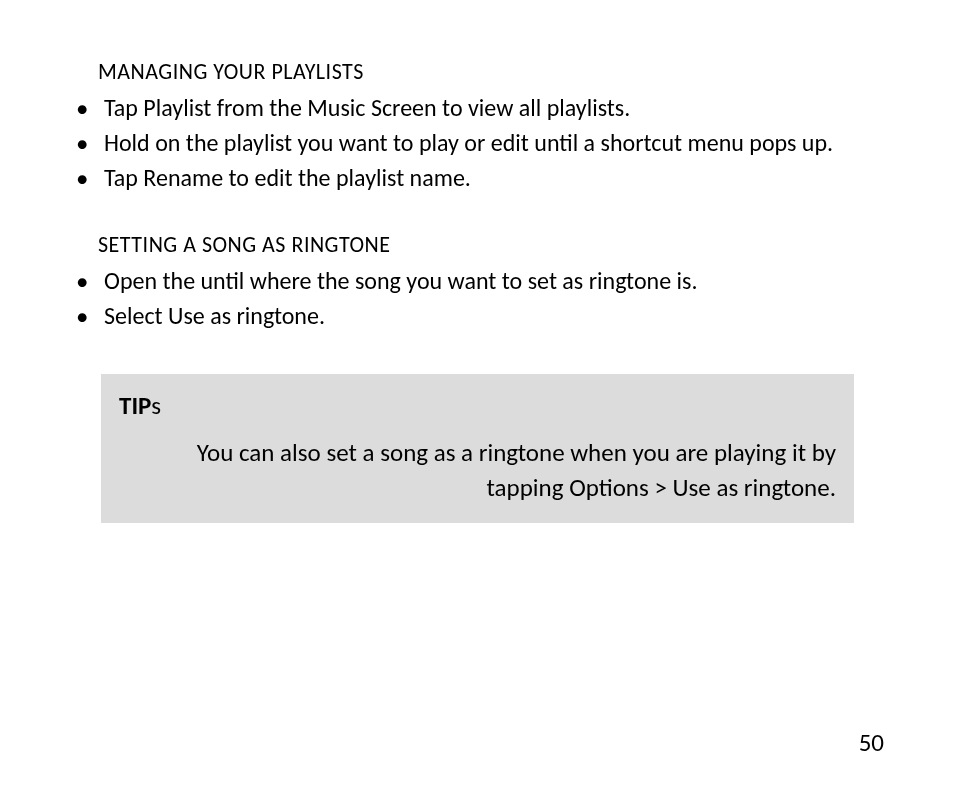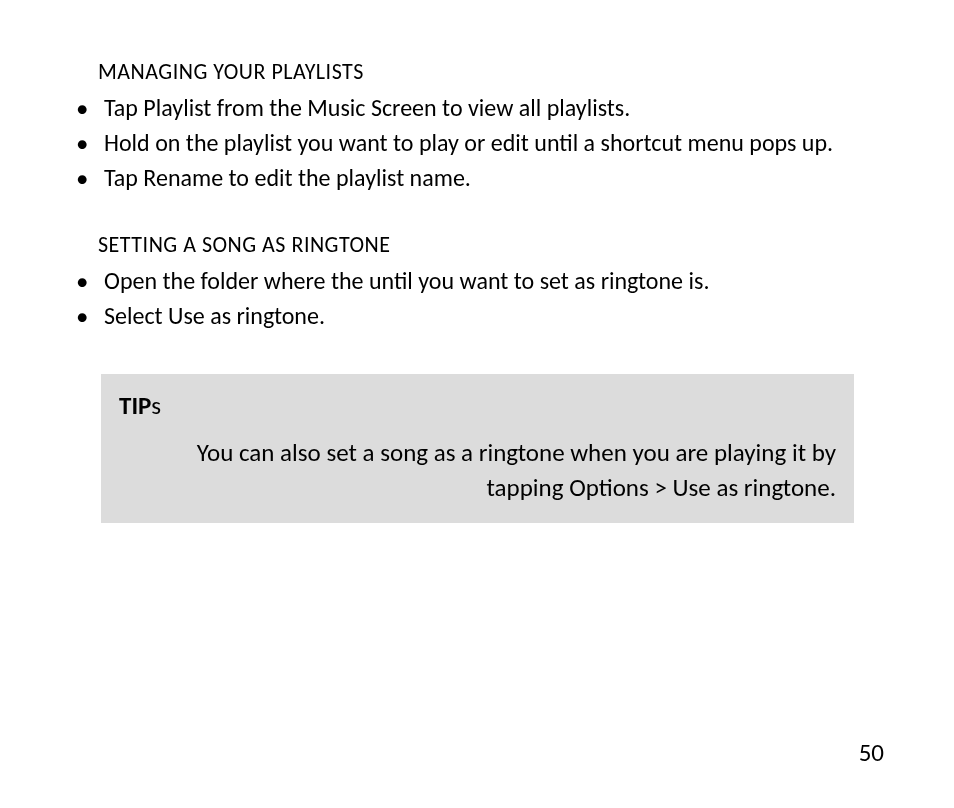--- a/index.html
+++ b/index.html
@@ -57,40 +57,40 @@
   .tip-title .bold {
     font-weight: 700;
   }
   .tip-body {
     font-size: 25px;
     line-height: 1.4;
     text-align: right;
   }
   .page-number {
     position: absolute;
-    bottom: 40px;
+    bottom: 50px;
     right: 70px;
     font-size: 25px;
   }
 </style>
 </head>
 <body>
 
 <div class="page">
 
   <div class="section-heading">MANAGING YOUR PLAYLISTS</div>
   <ul class="bullets">
     <li>Tap Playlist from the Music Screen to view all playlists.</li>
     <li>Hold on the playlist you want to play or edit until a shortcut menu pops up.</li>
     <li>Tap Rename to edit the playlist name.</li>
   </ul>
 
   <div class="section-heading">SETTING A SONG AS RINGTONE</div>
   <ul class="bullets">
-    <li>Open the folder where the until you want to set as ringtone is.</li>
+    <li>Open the until where the song you want to set as ringtone is.</li>
     <li>Select Use as ringtone.</li>
   </ul>
 
   <div class="tip-box">
     <div class="tip-title">
       <span class="bold">TIP</span><span>s</span>
     </div>
     <div class="tip-body">You can also set a song as a ringtone when you are playing it by tapping Options &gt; Use as ringtone.</div>
   </div>
 

